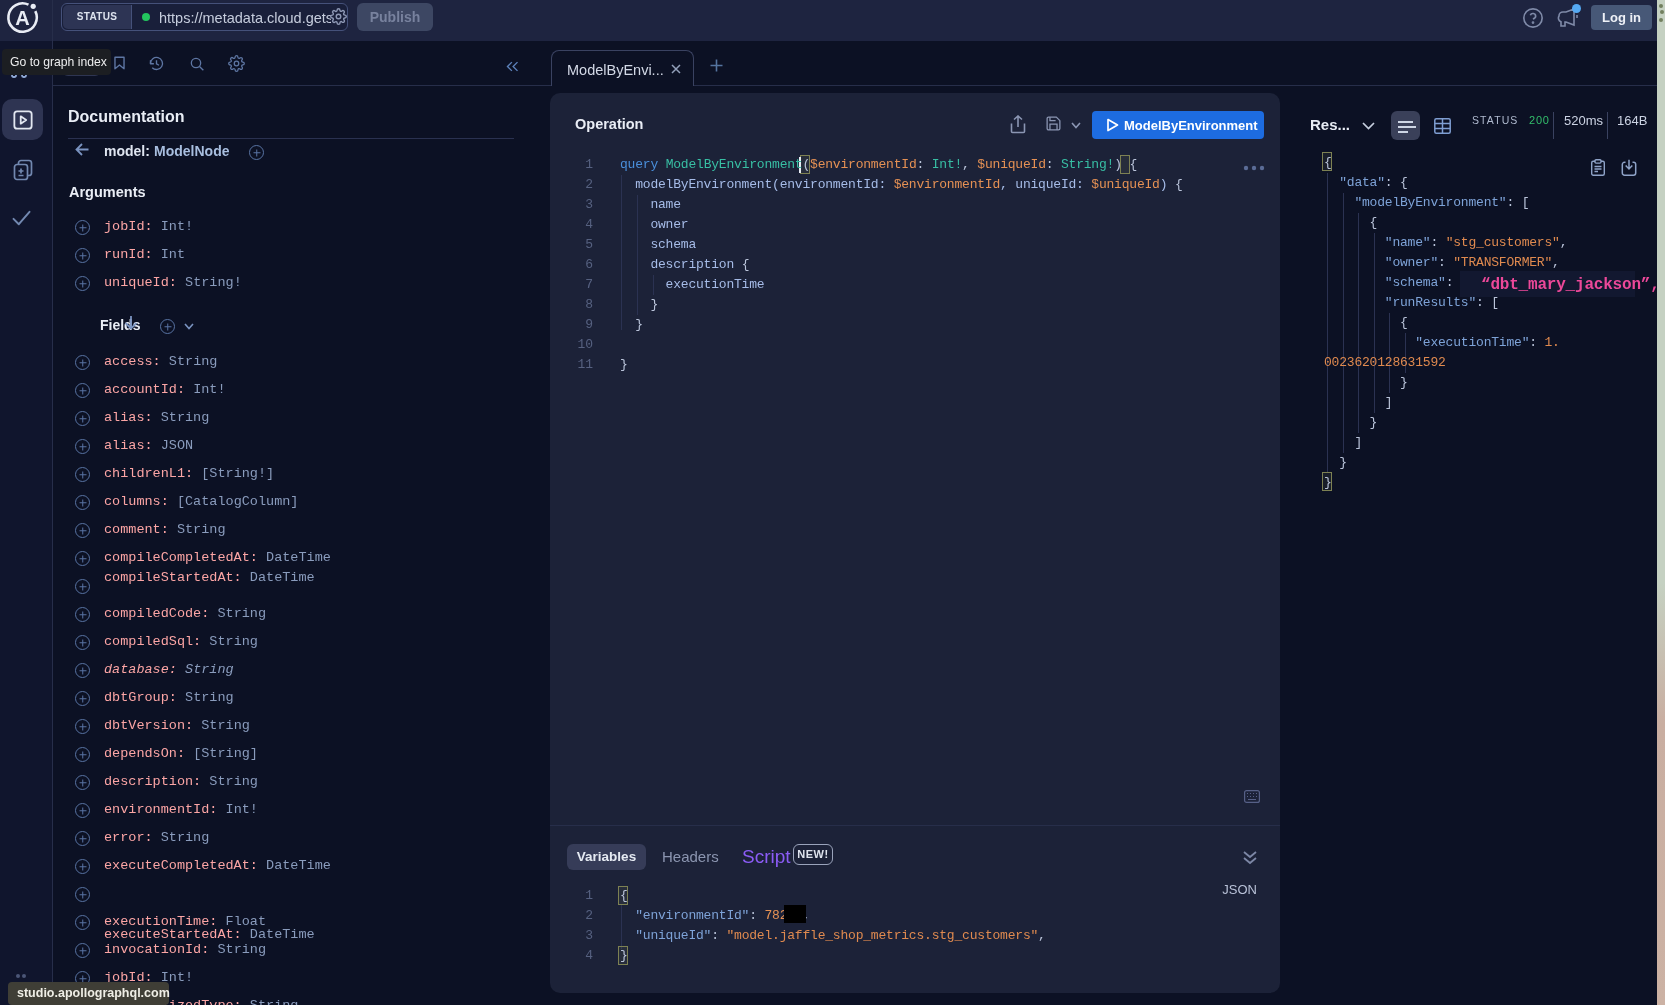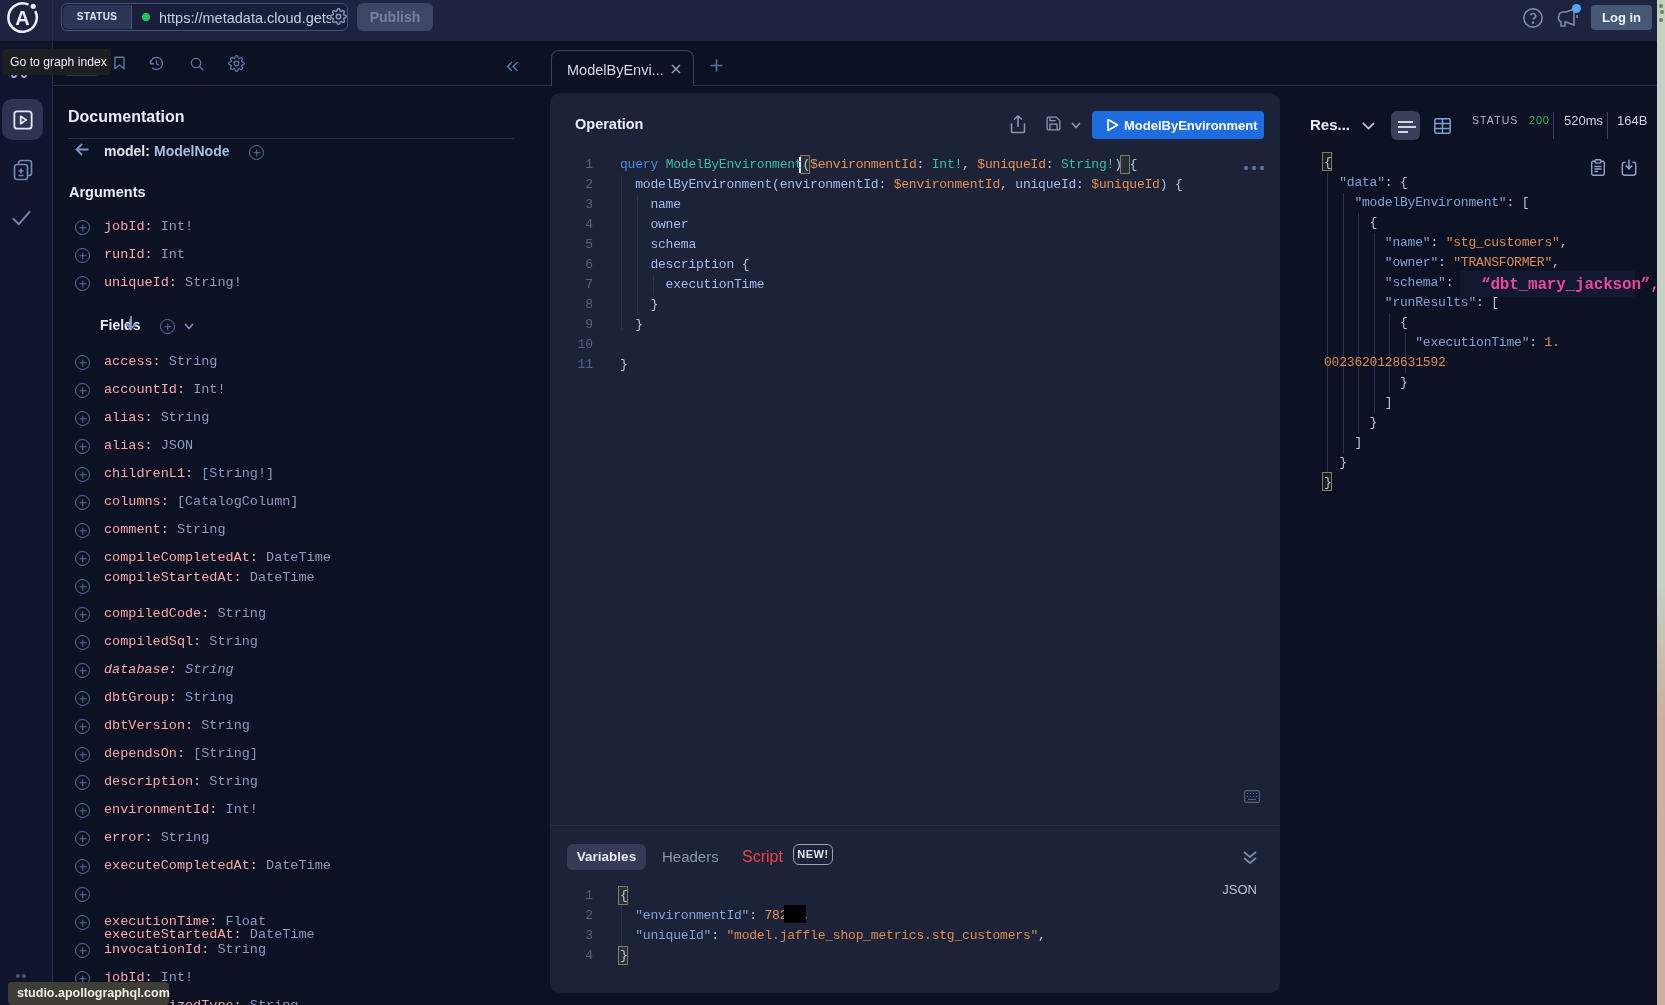--- a/index.html
+++ b/index.html
@@ -261,21 +261,21 @@
       <circle cx="11" cy="3" r="2.2" fill="#5b6c96"></circle>
       <circle cx="19" cy="3" r="2.2" fill="#5b6c96"></circle>
     </svg>
     <svg style="position:absolute;left:694px;top:697px" width="16" height="13" viewBox="0 0 16 13" fill="none" stroke="#566087" stroke-width="1.2">
       <rect x="0.6" y="0.6" width="14.8" height="11.8" rx="2"></rect>
       <path d="M3 3.5 h1 M6 3.5 h1 M9 3.5 h1 M12 3.5 h1 M3 6.5 h1 M6 6.5 h1 M9 6.5 h1 M12 6.5 h1 M4 9.5 h8"></path>
     </svg>
     <div style="position:absolute;left:0;top:732px;width:730px;height:1px;background:#272e4a"></div>
     <div style="position:absolute;left:17px;top:751px;width:79px;height:26px;background:#363c58;border-radius:6px;color:#e5eaf2;font-size:13.5px;font-weight:bold;text-align:center;line-height:26px;">Variables</div>
     <div style="position:absolute;left:112px;top:751px;height:26px;color:#8b95b0;font-size:15px;line-height:26px;">Headers</div>
-    <div style="position:absolute;left:192px;top:751px;height:26px;color:#ef4444;font-size:16px;line-height:26px;">Script</div>
+    <div style="position:absolute;left:192px;top:751px;height:26px;color:#8b5cf6;font-size:19px;line-height:26px;">Script</div>
     <div style="position:absolute;left:243px;top:751px;width:40px;height:21px;border:1.5px solid #9aa3bb;border-radius:6px;color:#dfe4ee;font-size:11px;font-weight:bold;letter-spacing:0.5px;text-align:center;line-height:18px;">NEW!</div>
     <svg style="position:absolute;left:692px;top:757px" width="16" height="15" viewBox="0 0 16 15" fill="none" stroke="#7c87a6" stroke-width="1.8">
       <path d="M2 2 L8 7 L14 2 M2 8 L8 13 L14 8"></path>
     </svg>
     <div style="position:absolute;left:655px;top:789px;width:52px;text-align:right;font-size:13px;color:#b9c2d8">JSON</div>
     <div class="lnum mono" style="position:absolute;left:0px;top:793px;width:43px;font-size:13px;line-height:20px;">1</div>
     <div class="lnum mono" style="position:absolute;left:0px;top:813px;width:43px;font-size:13px;line-height:20px;">2</div>
     <div class="lnum mono" style="position:absolute;left:0px;top:833px;width:43px;font-size:13px;line-height:20px;">3</div>
     <div class="lnum mono" style="position:absolute;left:0px;top:853px;width:43px;font-size:13px;line-height:20px;">4</div>
     <div class="guide" style="left:71px;top:812px;height:44px;"></div>

